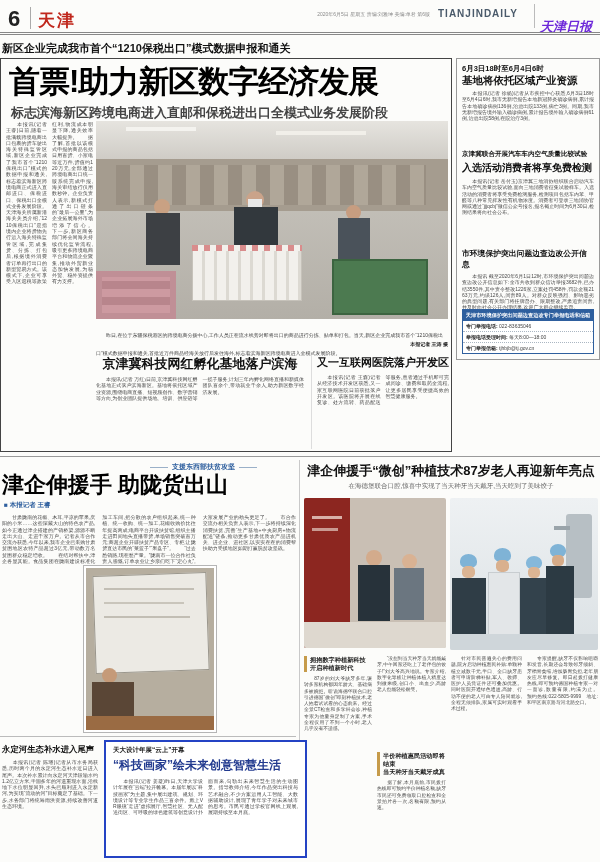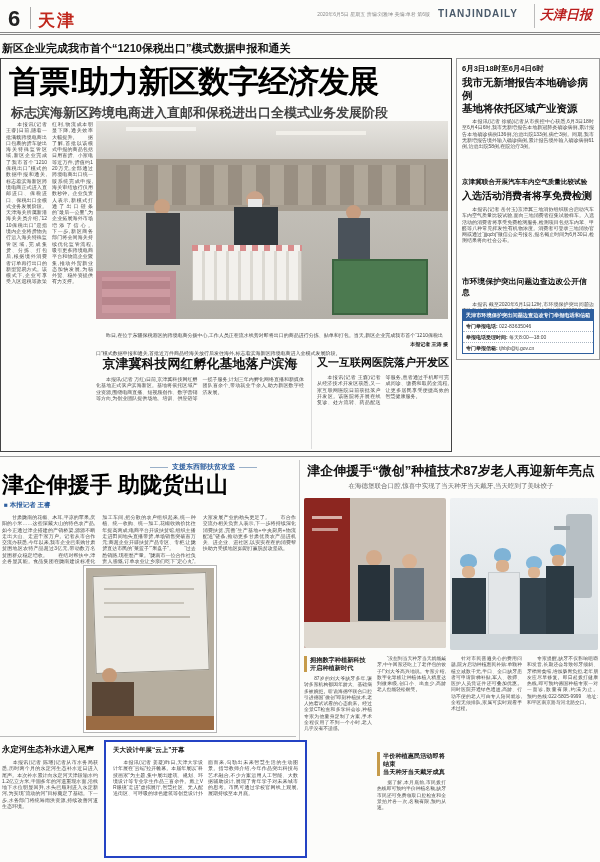--- a/index.html
+++ b/index.html
@@ -25,21 +25,21 @@
 <body>
 
 <div id="page">
 
   <div class="abs" style="left:8px;top:6px;font-size:22px;font-weight:900;color:#222;">6</div>
   <div class="abs" style="left:30px;top:7px;width:1px;height:22px;background:#aaa;"></div>
   <div class="abs" style="left:38px;top:9px;font-size:17px;font-weight:900;color:#c0271c;letter-spacing:2px;">天津</div>
   <div class="abs" style="left:250px;top:11px;width:180px;font-size:5px;color:#8a8a8a;text-align:right;">2020年6月5日 星期五 责编:刘雅坤 美编:单君 第6版</div>
   <div class="abs" style="left:438px;top:8px;font-size:10px;font-weight:bold;color:#4a5a6a;letter-spacing:1px;">TIANJINDAILY</div>
   <div class="abs" style="left:534px;top:4px;width:1px;height:24px;background:#bbb;"></div>
-  <div class="abs" style="left:540px;top:6px;font-size:13px;font-weight:900;color:#b91c1c;font-family:Liberation Mono, monospace;font-style:italic;">天津日报</div>
+  <div class="abs" style="left:540px;top:18px;font-size:13px;font-weight:900;color:#6d28d9;font-family:Liberation Mono, monospace;font-style:italic;">天津日报</div>
   <div class="abs" style="left:0;top:32px;width:600px;height:3px;border-top:1px solid #888;border-bottom:1px solid #888;"></div>
 
   <div class="abs kicker" style="left:2px;top:41px;width:450px;font-size:11px;">新区企业完成我市首个“1210保税出口”模式数据申报和通关</div>
 
 
   <div class="abs" style="left:0;top:58px;width:452px;height:394px;border:1px solid #444;">
     <div class="abs" style="left:8px;top:2px;width:438px;font-size:31px;font-weight:900;color:#000;letter-spacing:-1px;white-space:nowrap;">首票!助力新区数字经济发展</div>
     <div class="abs" style="left:10px;top:45px;font-size:13px;font-weight:bold;color:#444;">标志滨海新区跨境电商进入直邮和保税进出口全模式业务发展阶段</div>
     <div class="abs body-text cols2" style="left:5px;top:62px;width:87px;height:326px;">　　本报讯(记者 王睿)日前,随着一批满载跨境电商出口包裹的货车驶出海关特殊监管区域,新区企业完成了我市首个“1210保税出口”模式的数据申报和通关,标志着滨海新区跨境电商正式进入直邮进口、保税进口、保税出口全模式业务发展阶段。　　天津海关所属新港海关关员介绍,“1210保税出口”是指境内企业将货物先行运入海关特殊监管区域,完成集货、分拣、打包后,根据境外消费者订单再行出口的新型贸易方式。该模式下,企业可享受入区退税等政策红利,物流成本明显下降,通关效率大幅提升。　　据了解,首批以该模式申报的商品包括日用百货、小家电等近万件,货值约120万元,全部通过跨境电商出口统一版系统完成申报,海关审结放行仅用数秒钟。企业负责人表示,新模式打通了出口链条的“最后一公里”,为企业拓展海外市场增添了信心。　　下一步,新区商务部门将会同海关持续优化监管流程,吸引更多跨境电商平台和物流企业聚集,推动外贸新业态加快发展,为稳外贸、稳外资提供有力支撑。</div>
 
@@ -74,21 +74,20 @@
     </div>
 
     <div class="abs" style="left:310px;top:296px;width:138px;height:94px;border-left:1px solid #ddd;padding-left:5px;">
       <div style="font-size:11px;font-weight:900;color:#111;text-align:center;margin-bottom:4px;">又一互联网医院落户开发区</div>
       <div class="body-text cols2" style="height:70px;">　　本报讯(记者 王森)记者从经济技术开发区获悉,又一家互联网医院日前获批落户开发区。该医院将开展在线复诊、处方流转、药品配送等服务,患者通过手机即可完成问诊、缴费和取药全流程,让更多居民享受便捷高效的智慧健康服务。</div>
     </div>
   </div>
 
   <div class="abs" style="left:456px;top:58px;width:144px;height:302px;border:1px solid #999;padding:5px;">
     <div style="font-size:7.5px;font-weight:bold;color:#111;">6月3日18时至6月4日6时</div>
-    <div style="font-size:10.5px;font-weight:900;color:#111;line-height:13px;margin-top:2px;">我市无新增报告本地确诊病例</div>
     <div style="font-size:10.5px;font-weight:900;color:#111;line-height:13px;">基地将依托区域产业资源</div>
     <div class="body-text" style="height:54px;margin-top:3px;">　　本报讯(记者 徐杨)记者从市疾控中心获悉,6月3日18时至6月4日6时,我市无新增报告本地新冠肺炎确诊病例,累计报告本地确诊病例136例,治愈出院133例,病亡3例。同期,我市无新增报告境外输入确诊病例,累计报告境外输入确诊病例61例,治愈出院58例,在院治疗3例。</div>
 
     <div style="font-size:6.6px;font-weight:bold;color:#111;margin-top:6px;">京津冀联合开展汽车车内空气质量比较试验</div>
     <div style="font-size:10px;font-weight:900;color:#111;margin-top:2px;">入选活动消费者将享免费检测</div>
     <div class="body-text" style="height:64px;margin-top:3px;">　　本报讯(记者 岳付玉)京津冀三地消协组织联合启动汽车车内空气质量比较试验,面向三地消费者征集试验样车。入选活动的消费者将享受免费检测服务,检测项目包括车内苯、甲醛等八种常见挥发性有机物浓度。消费者可登录三地消协官网或通过“jjjqcbj”微信公众号报名,报名截止时间为6月30日,检测结果将向社会公布。</div>
 
     <div style="font-size:7.8px;font-weight:900;color:#111;margin-top:6px;">市环境保护突出问题边查边改公开信息</div>
     <div class="body-text" style="height:88px;margin-top:3px;">　　本报讯 截至2020年6月1日12时,市环境保护突出问题边查边改公开信息如下:全市共收到群众信访举报3682件,已办结3550件,其中责令整改1226家,立案处罚458件,罚款金额2163万元,约谈126人,问责89人。对群众反映强烈、影响恶劣的典型问题,有关部门将挂牌督办、限期整改,严肃追责问责,并及时向社会公开办理结果,欢迎广大群众继续监督。</div>
 
@@ -132,20 +131,21 @@
   </div>
   <div class="abs hline" style="left:0;top:736px;width:296px;background:#bbb;"></div>
 
   <div class="abs" style="left:2px;top:744px;width:96px;">
     <div style="font-size:8.4px;font-weight:900;color:#111;white-space:nowrap;">永定河生态补水进入尾声</div>
     <div class="body-text" style="height:96px;margin-top:4px;">　　本报讯(记者 陈璠)记者从市水务局获悉,历时两个月的永定河生态补水近日进入尾声。本次补水累计向永定河天津段输水约1.2亿立方米,干涸多年的河道重现水面,沿线地下水位明显回升,水头已顺利进入永定新河,为实现“流动的河”目标奠定了基础。下一步,水务部门将统筹雨洪资源,持续改善河道生态环境。</div>
   </div>
 
   <div class="abs" style="left:104px;top:740px;width:203px;height:118px;border:2px solid #2443c4;padding:4px 7px;background:#fff;">
     <div style="font-size:6.5px;font-weight:bold;color:#222;">天大设计年展“云上”开幕</div>
+    <div style="font-size:12px;font-weight:900;color:#223a8f;margin-top:2px;">“科技画家”绘未来创意智慧生活</div>
     <div class="body-text cols2" style="height:76px;margin-top:4px;">　　本报讯(记者 姜凝)昨日,天津大学设计年展在“云端”拉开帷幕。本届年展以“科技画家”为主题,集中展出建筑、规划、环境设计等专业学生作品三百余件。戴上VR眼镜“走进”虚拟展厅,智慧社区、无人配送街区、可呼吸的绿色建筑等创意设计扑面而来,勾勒出未来智慧生活的生动图景。指导教师介绍,今年作品突出科技与艺术融合,不少方案运用人工智能、大数据辅助设计,展现了青年学子对未来城市的思考。市民可通过学校官网线上观展,展期持续至本月底。</div>
   </div>
 
   <div class="abs" style="left:304px;top:462px;width:294px;text-align:center;font-size:13px;font-weight:900;color:#111;white-space:nowrap;">津企伸援手“微创”种植技术87岁老人再迎新年亮点</div>
   <div class="abs" style="left:304px;top:482px;width:294px;text-align:center;font-size:6.5px;color:#666;">在海德堡联合口腔,惊喜中实现了当天种牙当天戴牙,当天吃到了美味饺子</div>
 
   <div class="abs photo" style="left:304px;top:498px;width:142px;height:150px;background:#c9bfb4;border-radius:2px;">
     <div class="abs" style="left:0;top:0;width:46px;height:150px;background:#8c2620;"></div>
     <div class="abs" style="left:8px;top:18px;width:30px;height:3px;background:#d8b0a8;"></div>
     <div class="abs" style="left:8px;top:30px;width:26px;height:3px;background:#c99a92;"></div>

